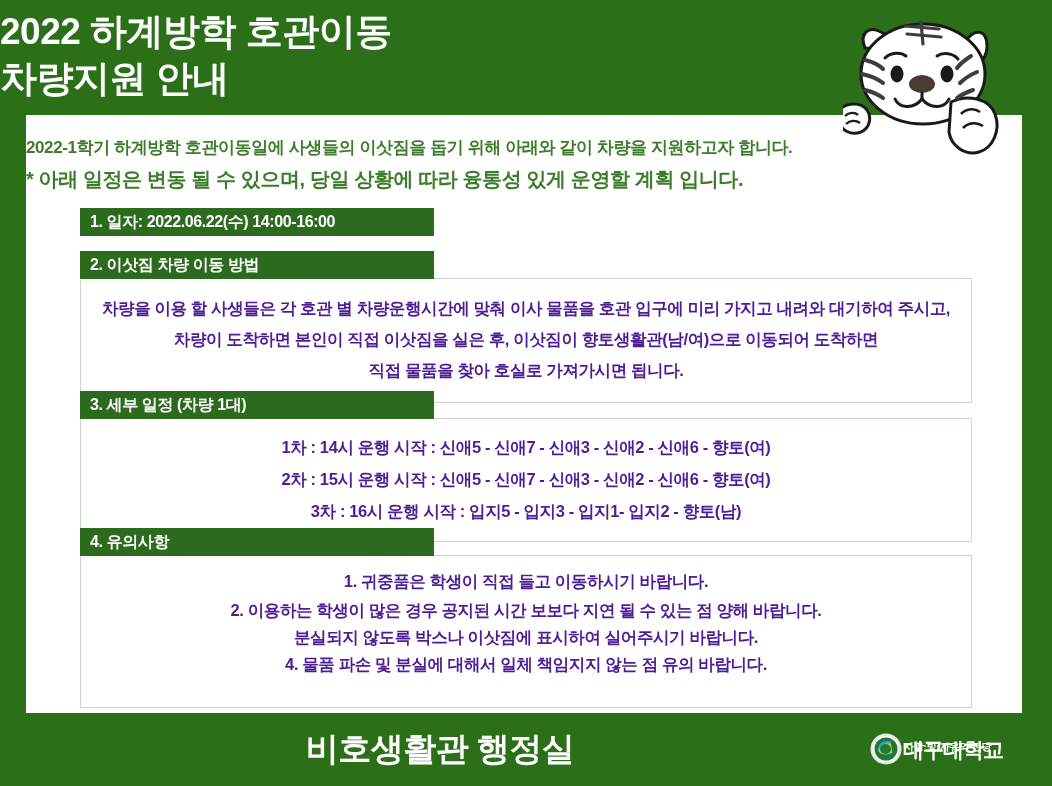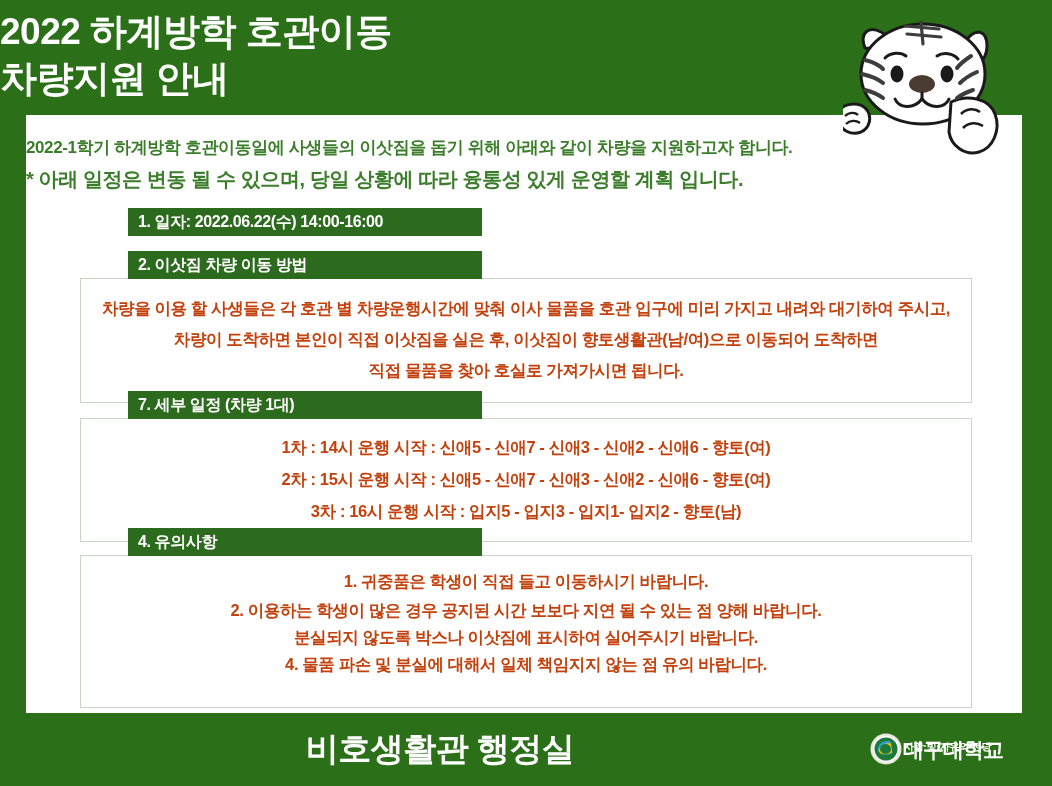--- a/index.html
+++ b/index.html
@@ -90,28 +90,27 @@
     height: 28px;
     background: #2c6b1d;
     color: #ffffff;
     font-size: 16px;
     font-weight: bold;
     line-height: 28px;
     padding-left: 10px;
     letter-spacing: -0.4px;
     position: relative;
     z-index: 2;
-    margin-left: 48px;
   }
 
   .section-body {
     border: 1px solid #c9d8c4;
     background: #ffffff;
     text-align: center;
-    color: #c2410c;
+    color: #4c1d95;
     font-size: 16.5px;
     font-weight: bold;
     letter-spacing: -0.4px;
     margin-top: -1px;
   }
 
   .body-line { display: block; line-height: 30px; }
 
   
   #sec-date   { top: 93px; }
@@ -268,21 +267,21 @@
     <div class="section" id="sec-method">
       <div class="section-head">2. 이삿짐 차량 이동 방법</div>
       <div class="section-body">
         <span class="body-line">차량을 이용 할 사생들은 각 호관 별 차량운행시간에 맞춰 이사 물품을 호관 입구에 미리 가지고 내려와 대기하여 주시고,</span>
         <span class="body-line">차량이 도착하면 본인이 직접 이삿짐을 실은 후, 이삿짐이 향토생활관(남/여)으로 이동되어 도착하면</span>
         <span class="body-line">직접 물품을 찾아 호실로 가져가시면 됩니다.</span>
       </div>
     </div>
 
     <div class="section" id="sec-schedule">
-      <div class="section-head">7. 세부 일정 (차량 1대)</div>
+      <div class="section-head">3. 세부 일정 (차량 1대)</div>
       <div class="section-body">
         <span class="body-line">1차 : 14시 운행 시작 : 신애5 - 신애7 - 신애3 - 신애2 - 신애6 - 향토(여)</span>
         <span class="body-line">2차 : 15시 운행 시작 : 신애5 - 신애7 - 신애3 - 신애2 - 신애6 - 향토(여)</span>
         <span class="body-line">3차 : 16시 운행 시작 : 입지5 - 입지3 - 입지1- 입지2 - 향토(남)</span>
       </div>
     </div>
 
     <div class="section" id="sec-notice">
       <div class="section-head">4. 유의사항</div>
       <div class="section-body">

